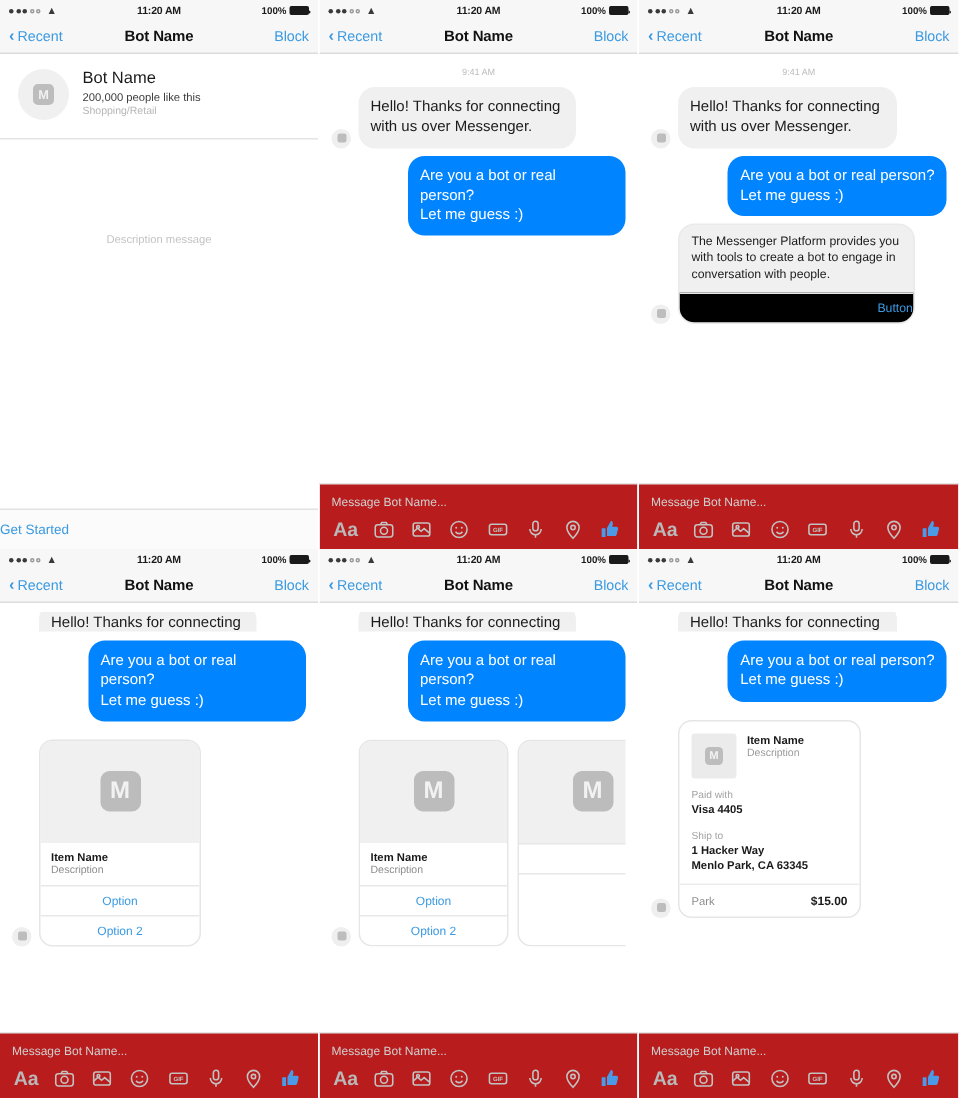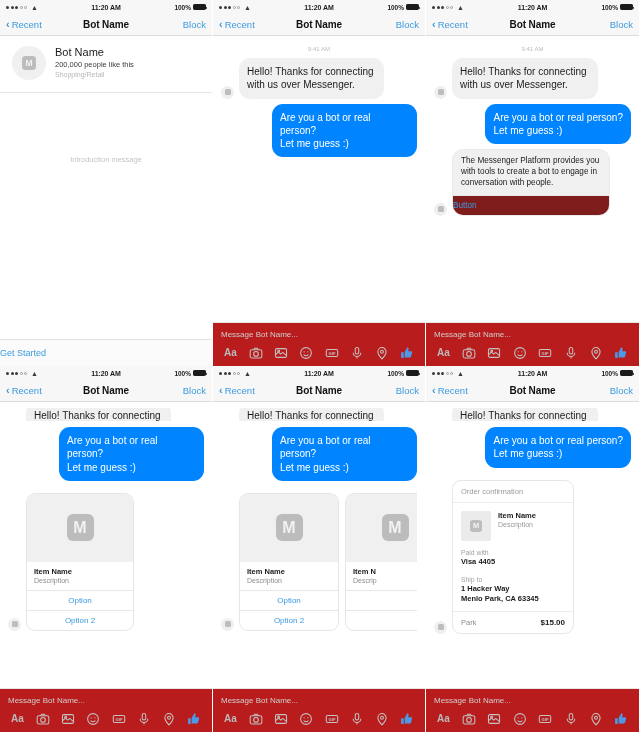--- a/index.html
+++ b/index.html
@@ -153,22 +153,22 @@
     max-width:80%;
     border-radius:11px;
     overflow:hidden;
     background:#f0f0f0;
     border:0.5px solid #eaeaea;
   }
   .btn-tpl .txt {
     padding:6px 8px; font-size:8.2px; line-height:1.33; color:#1b1b1b;
   }
   .btn-tpl .btn {
-    background:#7f1d1d;
-    text-align:left;
+    background:#000000;
+    text-align:right;
     padding:5px 0;
     color:#3b9ae1;
     font-size:8.2px;
     border-top:0.5px solid #e8e8e8;
   }
 
   
   .cards-row { display:flex; align-items:flex-end; }
   .carousel { display:flex; gap:6px; overflow:hidden; }
   .card {
@@ -235,21 +235,21 @@
   .composer {
     flex:0 0 auto;
     border-top:0.5px solid #e6e6e6;
     background:#b91c1c;
     padding:5px 8px 6px;
   }
   .composer .ph { font-size:8px; color:#cfcfcf; padding:2px 0 6px; }
   .icons { display:flex; align-items:center; justify-content:space-between; padding:0 2px; }
   .icons .ic { width:15px; height:15px; color:#c2c2c2; display:flex; align-items:center; justify-content:center; }
   .icons .ic svg { width:14px; height:14px; display:block; }
-  .icons .ic.aa { font-size:10px; font-weight:bold; color:#b9b9b9; }
+  .icons .ic.aa { font-size:13px; font-weight:bold; color:#b9b9b9; }
   .icons .ic.thumb { color:#4a9ae8; }
   .icons .ic.thumb svg { width:14px; height:14px; }
 
   
   .thread.clip { padding-top:0; }
   .clip-top {
     position:relative;
     height:13px;
     overflow:hidden;
   }
@@ -292,21 +292,21 @@
         <div class="avatar-lg">
           <div class="m-sq">M</div>
         </div>
         <div>
           <div class="p-name">Bot Name</div>
           <div class="p-likes">200,000 people like this</div>
           <div class="p-cat">Shopping/Retail</div>
         </div>
       </div>
       <div class="intro-wrap">
-        <div class="intro-msg">Introduction message</div>
+        <div class="intro-msg">Description message</div>
       </div>
       <div class="get-started">Get Started</div>
     </div>
   </div>
 
   <div class="panel">
     <div class="statusbar">
       <span class="sb-left">
         <span class="dots">
           <i class="dot"></i>
@@ -674,24 +674,20 @@
                 <div class="card-title">Item Name</div>
                 <div class="card-desc">Description</div>
               </div>
               <div class="card-opt">Option</div>
               <div class="card-opt">Option 2</div>
             </div>
             <div class="card">
               <div class="card-img">
                 <div class="m-sq">M</div>
               </div>
-              <div class="card-body">
-                <div class="card-title">Item N</div>
-                <div class="card-desc">Descrip</div>
-              </div>
               <div class="card-opt">&nbsp;</div>
               <div class="card-opt">&nbsp;</div>
             </div>
           </div>
         </div>
       </div>
       <div class="gap"></div>
       <div class="composer">
         <div class="ph">Message Bot Name...</div>
         <div class="icons">
@@ -785,21 +781,20 @@
           <div class="bub out">
             <div>Are you a bot or real person?</div>
             <div>Let me guess :)</div>
           </div>
         </div>
         <div class="cards-row" style="margin-top:12px;">
           <div class="av-sm">
               <div class="m-sq"></div>
             </div>
           <div class="receipt">
-            <div class="r-head">Order confirmation</div>
             <div class="r-item">
               <div class="r-thumb">
                 <div class="m-sq">M</div>
               </div>
               <div>
                 <div class="r-item-name">Item Name</div>
                 <div class="r-item-desc">Description</div>
               </div>
             </div>
             <div class="r-sec">

